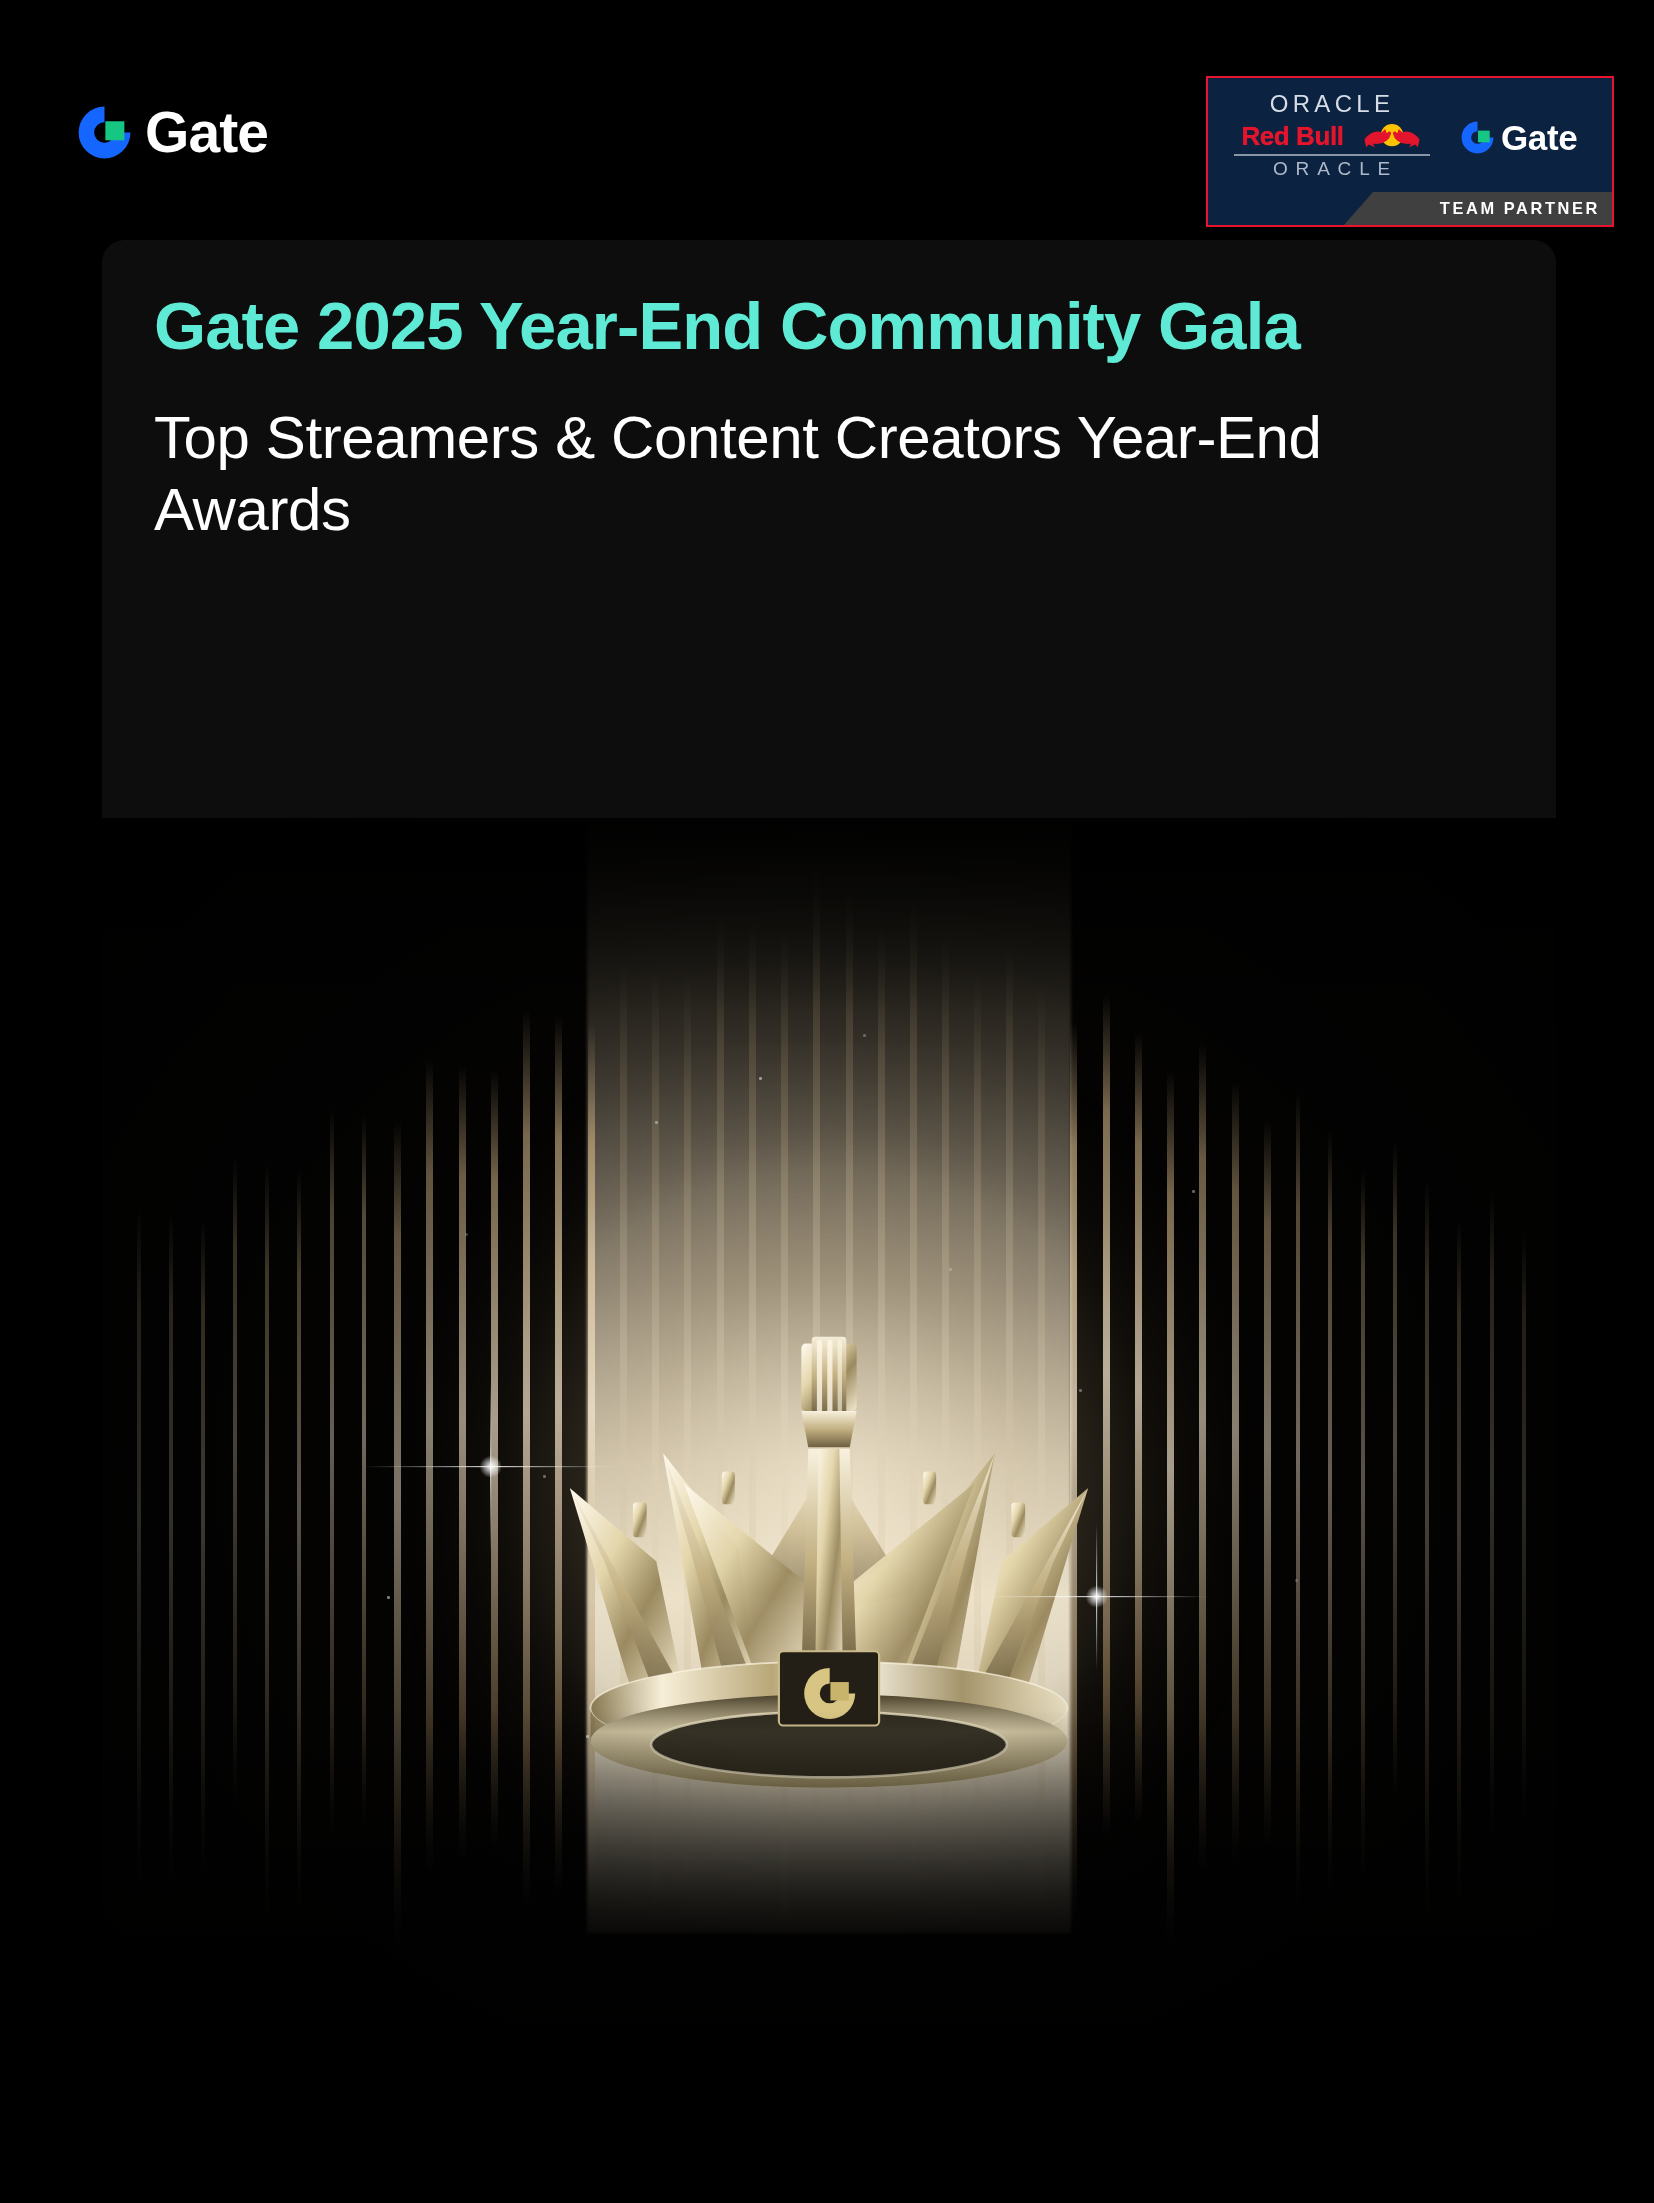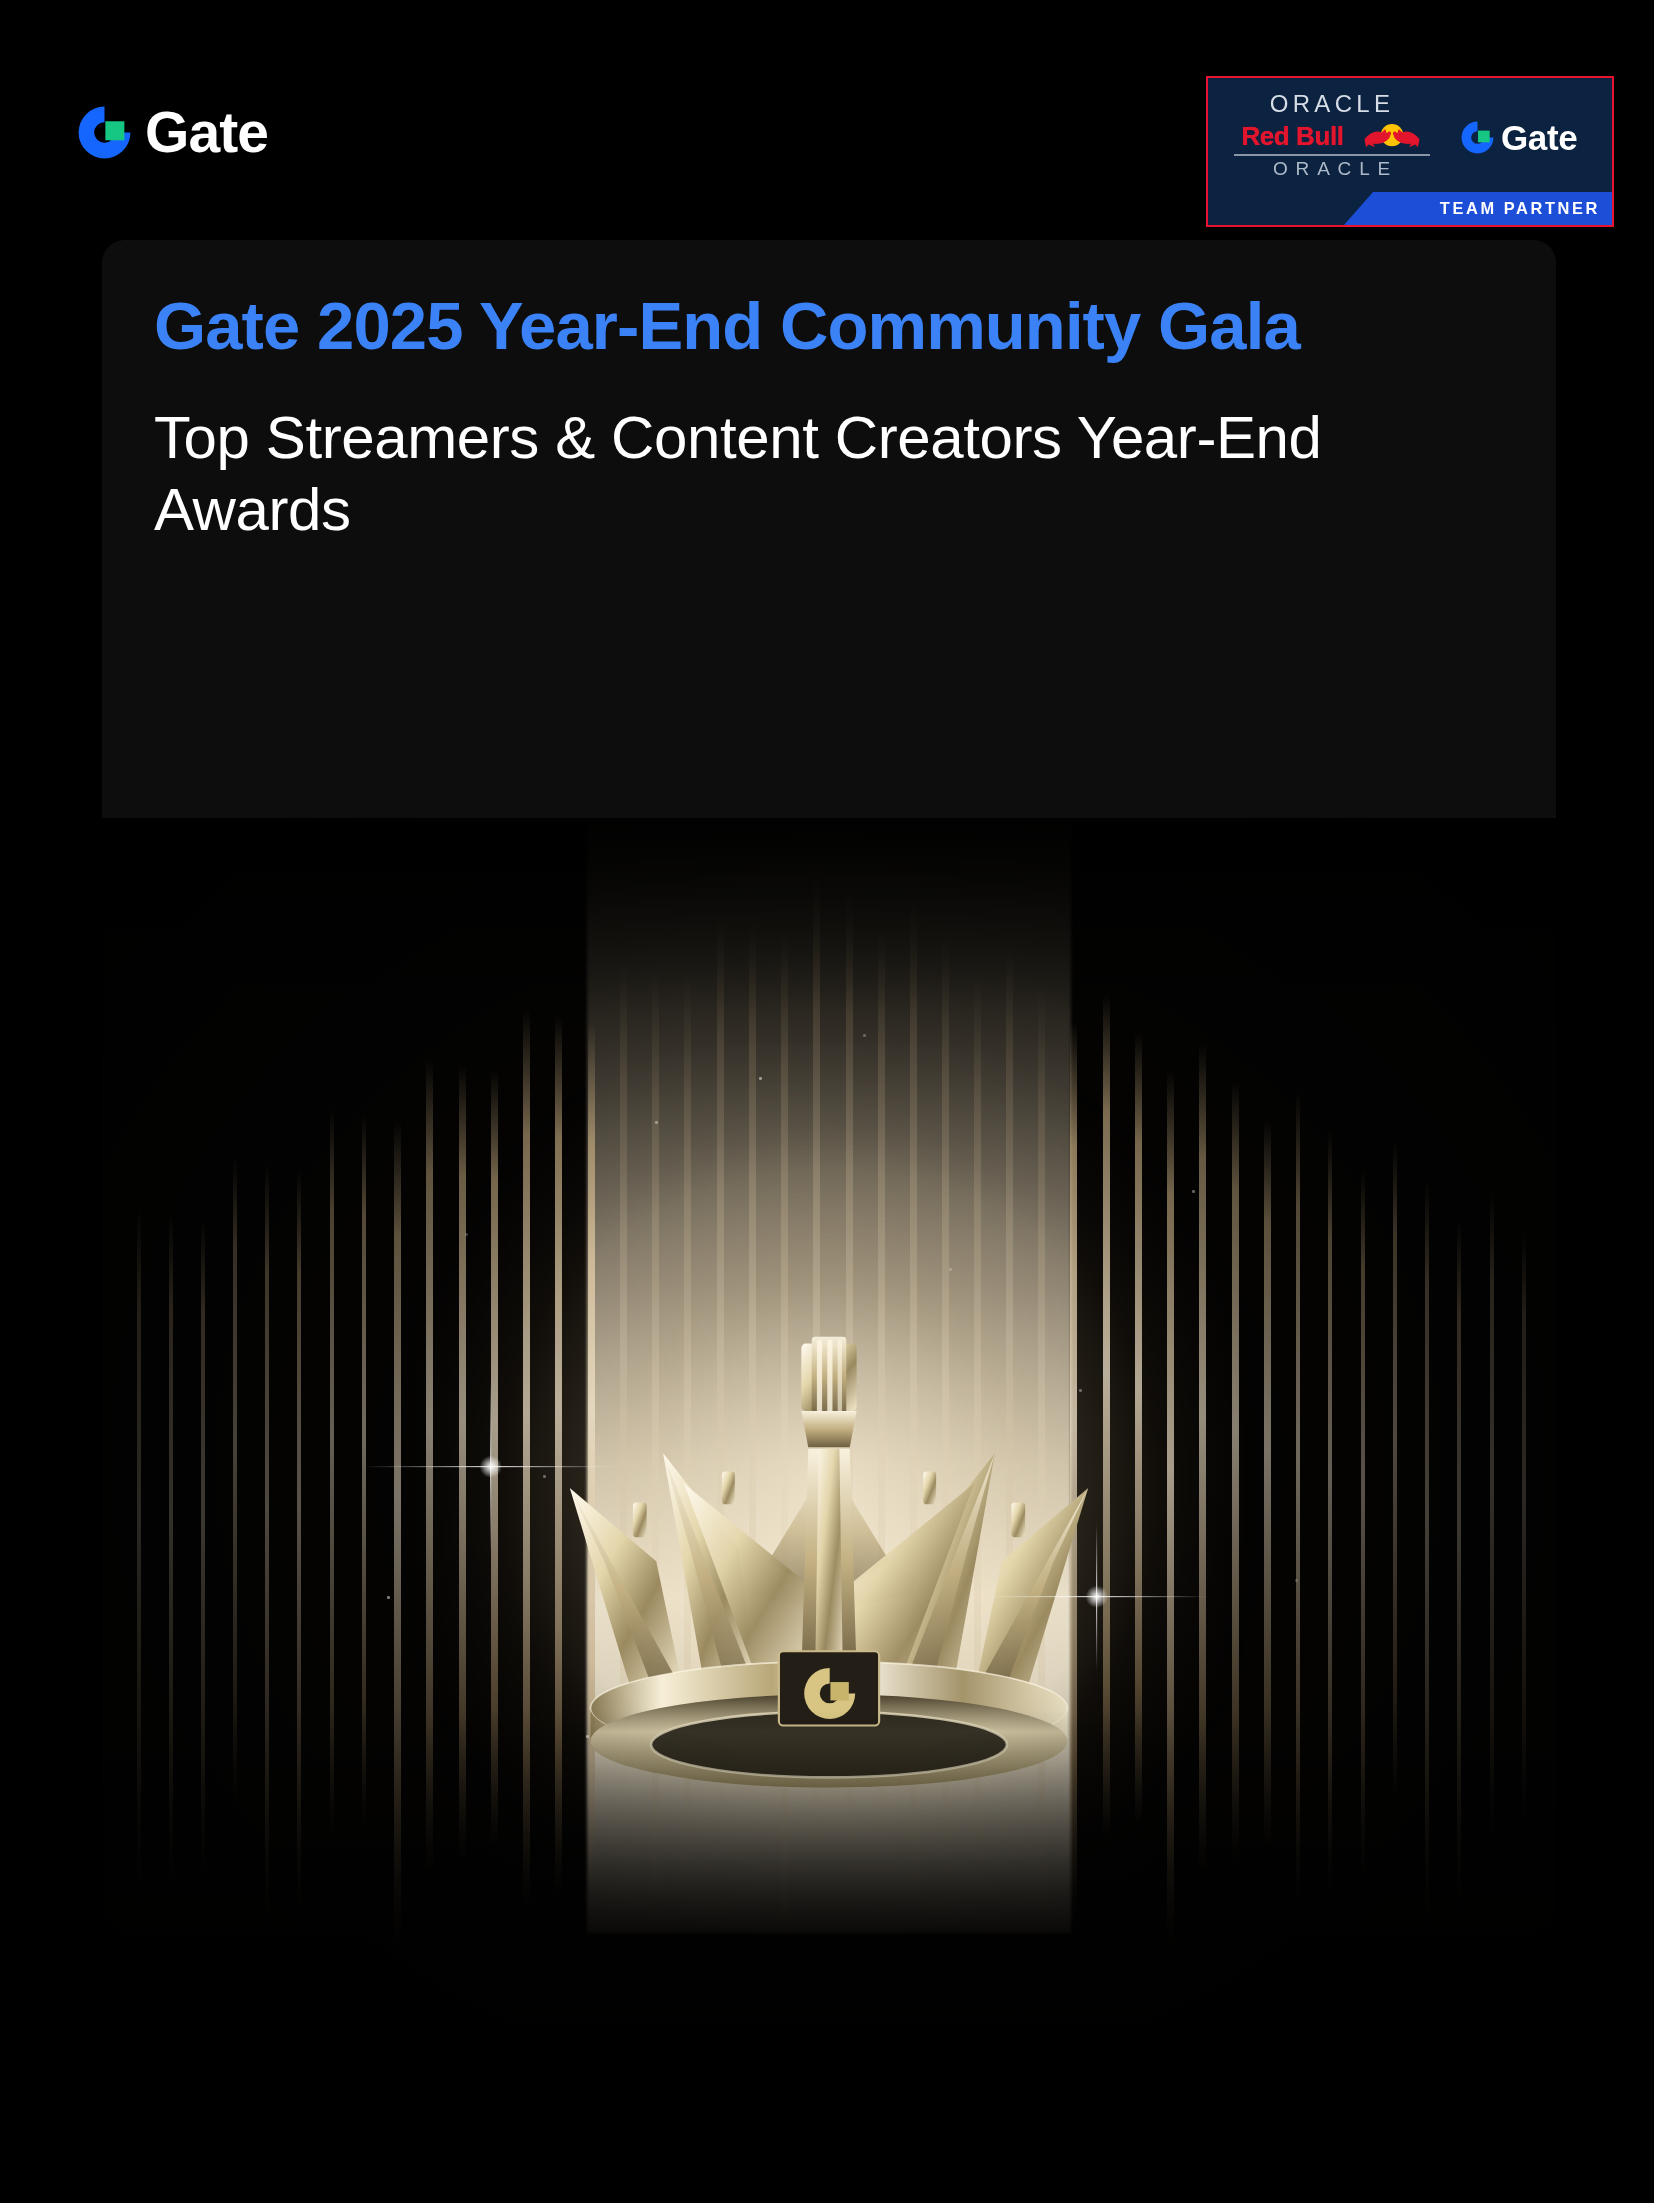--- a/index.html
+++ b/index.html
@@ -73,42 +73,42 @@
   }
   .rb-gate svg{ display:block; width:35px; height:35px; }
   .rb-gate-word{
     font-size:35px; font-weight:700; color:#ffffff; line-height:1;
     letter-spacing:-0.4px; font-family:"Liberation Sans", sans-serif;
   }
 
   .rb-partner{
     position:absolute; right:0; bottom:0;
     height:33px; width:268px;
-    background:#1d4ed8;
+    background:#404040;
     clip-path:polygon(29px 0, 100% 0, 100% 100%, 0 100%);
     display:flex; align-items:center; justify-content:flex-end;
     padding-right:12px;
   }
   .rb-partner span{
     font-size:16.4px; font-weight:700; letter-spacing:2.6px; color:#ffffff;
     font-family:"Liberation Sans", sans-serif;
   }
 
   
   .hero-card{
     position:absolute; left:102px; top:240px;
     width:1454px; height:1816px;
     background:#0d0d0d;
     border-radius:22.5px;
     overflow:hidden;
   }
 
   .card-text{ padding:42px 52px 0 52px; position:relative; z-index:3; }
   .card-title{
-    font-size:67px; font-weight:700; color:#3b82f6;
+    font-size:67px; font-weight:700; color:#5eead4;
     line-height:1.30; letter-spacing:-0.9px;
     font-family:"Liberation Sans", sans-serif;
     max-width:1384px;
   }
   .card-subtitle{
     margin-top:33px;
     font-size:60px; font-weight:400; color:#ffffff;
     line-height:1.20; letter-spacing:-0.4px;
     font-family:"Liberation Sans", sans-serif;
     max-width:1384px;

